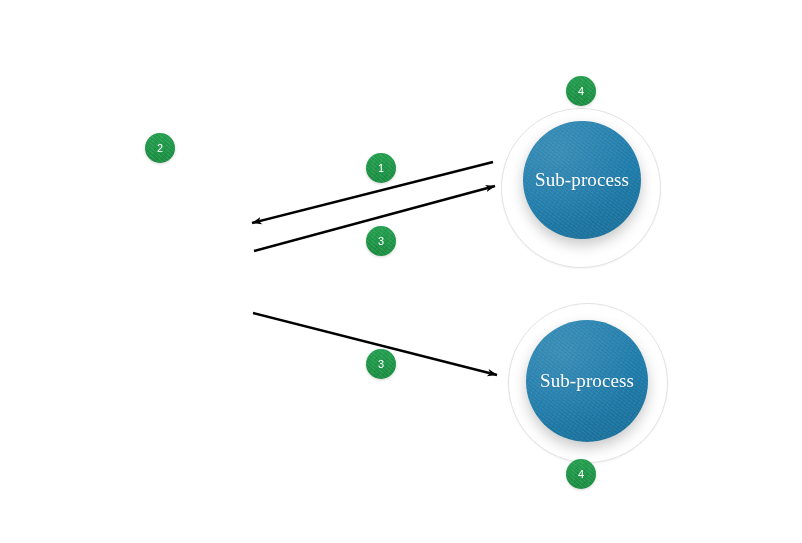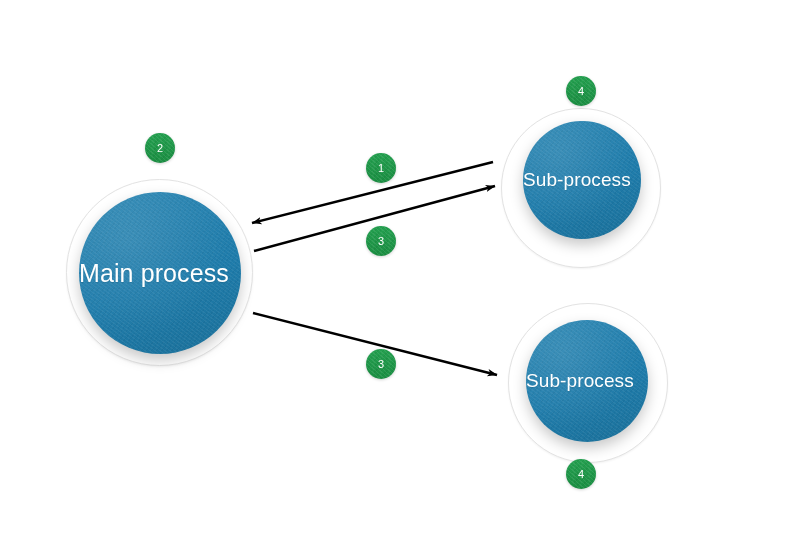--- a/index.html
+++ b/index.html
@@ -37,21 +37,23 @@
   .node-core {
     position: absolute;
     border-radius: 50%;
     background: #2180ae;
     background-image:
       radial-gradient(circle at 30% 28%, rgba(255,255,255,0.10), rgba(255,255,255,0) 62%),
       linear-gradient(160deg, #2a86b3 0%, #1f7cab 55%, #1b7099 100%);
     box-shadow: 0 6px 14px rgba(0,0,0,0.22);
     display: flex;
     align-items: center;
+    justify-content: center;
     overflow: hidden;
+    font-family: Liberation Serif, serif;
   }
   .node-core::after {
     content: "";
     position: absolute;
     left: 0; top: 0; right: 0; bottom: 0;
     border-radius: 50%;
     opacity: 0.10;
     background-image:
       repeating-linear-gradient(37deg, rgba(255,255,255,0.55) 0 1px, rgba(0,0,0,0) 1px 3px),
       repeating-linear-gradient(-52deg, rgba(0,0,0,0.35) 0 1px, rgba(0,0,0,0) 1px 4px);
@@ -158,25 +160,20 @@
       </marker>
     </defs>
 
     <line x1="493" y1="162" x2="252" y2="223" stroke="#000000" stroke-width="2.6" stroke-linecap="butt" marker-end="url(#arrow-left)"></line>
 
     <line x1="254" y1="251" x2="495" y2="186" stroke="#000000" stroke-width="2.6" stroke-linecap="butt" marker-end="url(#arrow-right)"></line>
 
     <line x1="253" y1="313" x2="497" y2="375" stroke="#000000" stroke-width="2.6" stroke-linecap="butt" marker-end="url(#arrow-right)"></line>
   </svg>
 
-  <div class="node" id="node-main">
-    <div class="node-core" id="node-main-core">
-      <span class="node-label">Main process</span>
-    </div>
-  </div>
 
   <div class="node" id="node-sub-1">
     <div class="node-core sub-core" id="node-sub-1-core">
       <span class="node-label">Sub-process</span>
     </div>
   </div>
 
   <div class="node" id="node-sub-2">
     <div class="node-core sub-core" id="node-sub-2-core">
       <span class="node-label">Sub-process</span>

